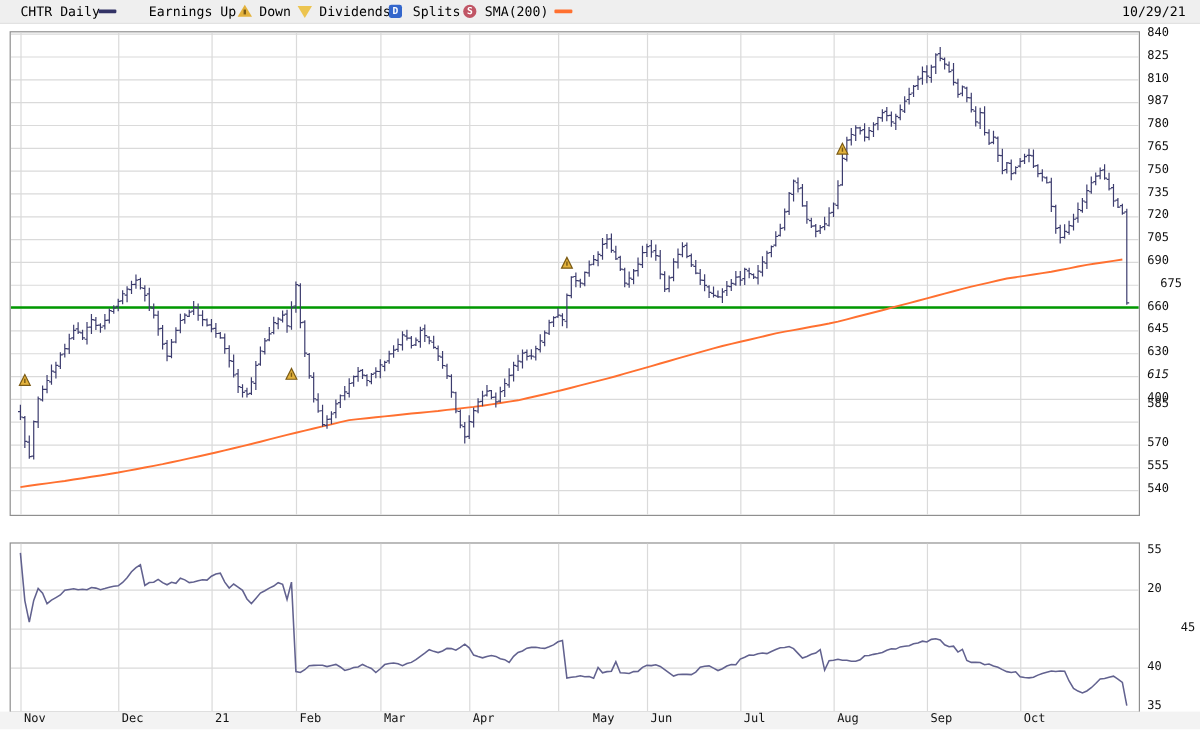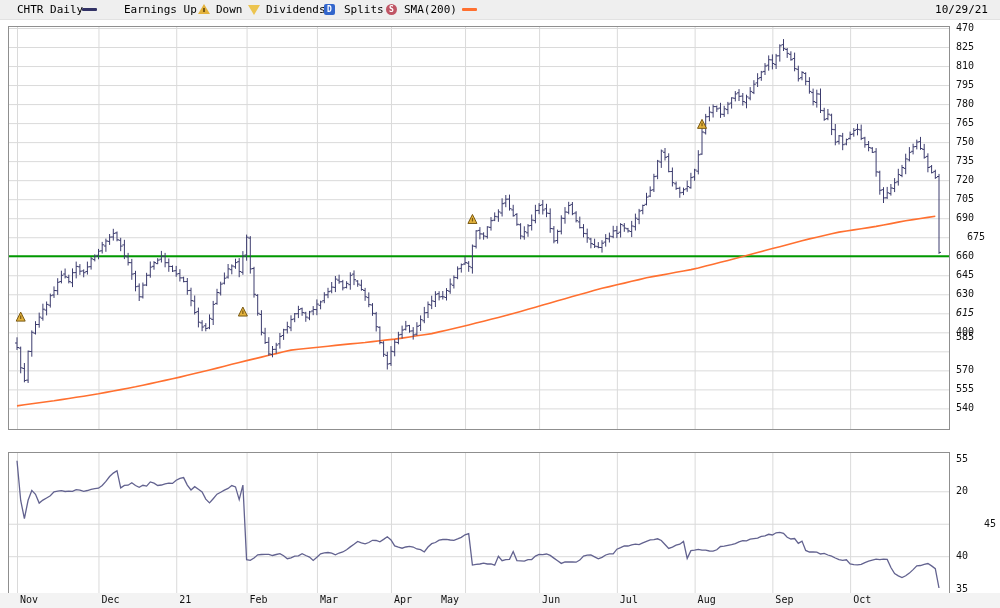--- a/index.html
+++ b/index.html
@@ -97,24 +97,24 @@
         <line x1="11.70281124497992" x2="11.70281124497992" y1="288.604" y2="292.104" stroke="#7a5a14" stroke-width="1.2"></line>
         <polygon points="233.8714859437751,280.032 229.3714859437751,289.032 238.3714859437751,289.032" fill="#e3b23c" stroke="#7a5a14" stroke-width="1"></polygon>
         <line x1="233.8714859437751" x2="233.8714859437751" y1="283.532" y2="287.032" stroke="#7a5a14" stroke-width="1.2"></line>
         <polygon points="463.4457831325301,187.468 458.9457831325301,196.468 467.9457831325301,196.468" fill="#e3b23c" stroke="#7a5a14" stroke-width="1"></polygon>
         <line x1="463.4457831325301" x2="463.4457831325301" y1="190.968" y2="194.468" stroke="#7a5a14" stroke-width="1.2"></line>
         <polygon points="693.0200803212851,92.368 688.5200803212851,101.368 697.5200803212851,101.368" fill="#e3b23c" stroke="#7a5a14" stroke-width="1"></polygon>
         <line x1="693.0200803212851" x2="693.0200803212851" y1="95.868" y2="99.368" stroke="#7a5a14" stroke-width="1.2"></line>
       </svg>
   </div>
   <div id="mainAxis">
-      <div class="axlabel" style="top: 22px;">470</div>
+      <div class="axlabel" style="top: 22px;">840</div>
       <div class="axlabel" style="top: 41.02px;">825</div>
       <div class="axlabel" style="top: 60.04px;">810</div>
-      <div class="axlabel" style="top: 79.06px;">795</div>
+      <div class="axlabel" style="top: 79.06px;">987</div>
       <div class="axlabel" style="top: 98.08px;">780</div>
       <div class="axlabel" style="top: 117.1px;">765</div>
       <div class="axlabel" style="top: 136.12px;">750</div>
       <div class="axlabel" style="top: 155.14px;">735</div>
       <div class="axlabel" style="top: 174.16px;">720</div>
       <div class="axlabel" style="top: 193.18px;">705</div>
       <div class="axlabel" style="top: 212.2px;">690</div>
       <div class="axlabel" style="top: 231.22px; text-align: center;">675</div>
       <div class="axlabel" style="top: 250.24px;">660</div>
       <div class="axlabel" style="top: 269.26px;">645</div>
@@ -156,20 +156,20 @@
       <div class="axlabel" style="top: 582.641px;">35</div>
     </div>
 
   <div id="footer">
       <div class="month" style="left: 20px;">Nov</div>
       <div class="month" style="left: 101.462px;">Dec</div>
       <div class="month" style="left: 179.221px;">21</div>
       <div class="month" style="left: 249.574px;">Feb</div>
       <div class="month" style="left: 319.928px;">Mar</div>
       <div class="month" style="left: 393.984px;">Apr</div>
-      <div class="month" style="left: 441px;">May</div>
+      <div class="month" style="left: 494px;">May</div>
       <div class="month" style="left: 542.096px;">Jun</div>
       <div class="month" style="left: 619.855px;">Jul</div>
       <div class="month" style="left: 697.614px;">Aug</div>
       <div class="month" style="left: 775.373px;">Sep</div>
       <div class="month" style="left: 853.133px;">Oct</div>
     </div>
 </div>
 
 </body></html>

